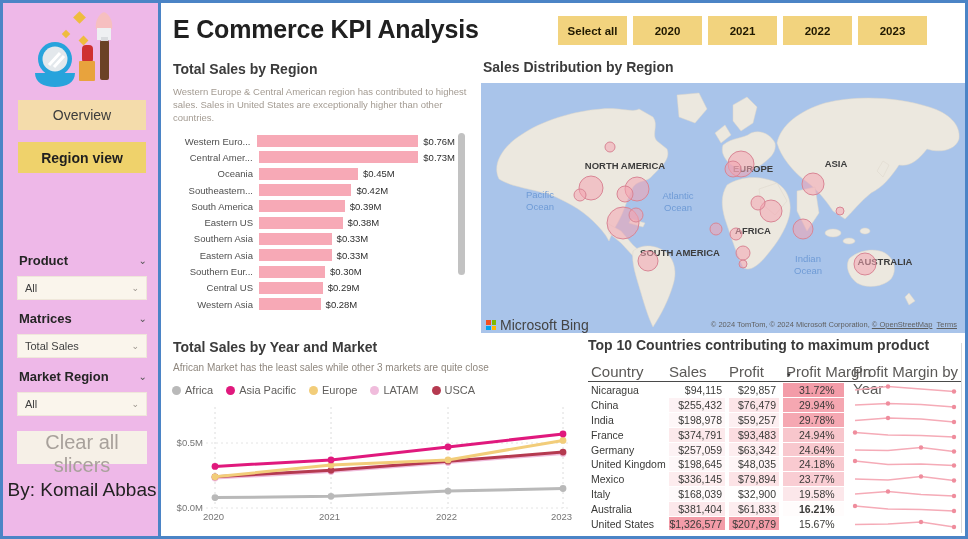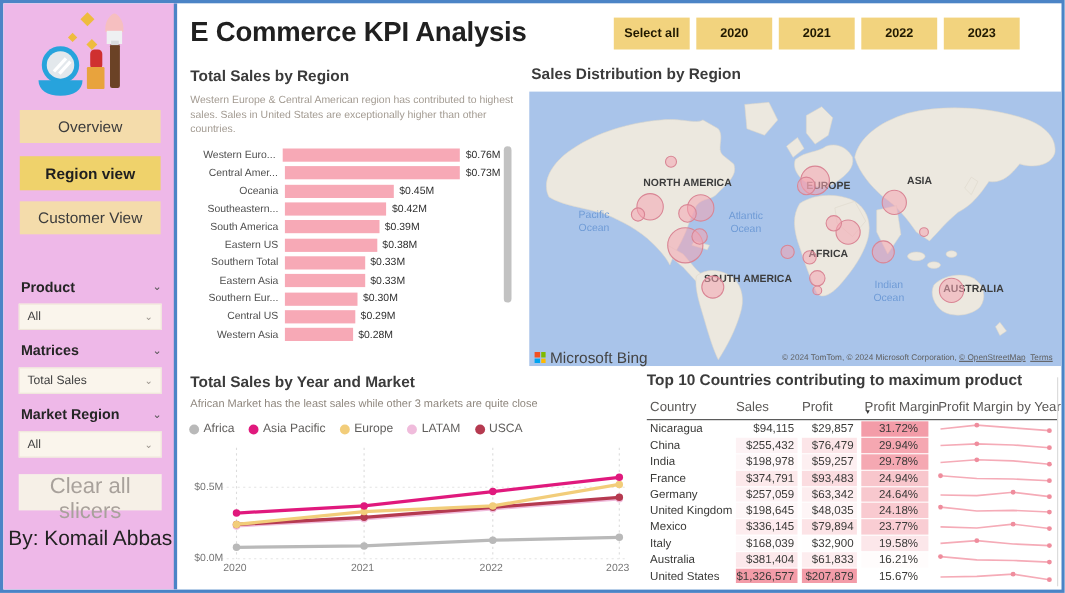--- a/index.html
+++ b/index.html
@@ -52,21 +52,21 @@
   .ms-logo { display:inline-block; width:10px; height:10px; position:relative; }
   .ms-logo i { position:absolute; width:4.5px; height:4.5px; }
   .map-attrib { position:absolute; right:8px; top:317px; font-size:7.5px; color:#5f5f5f; }
   .map-attrib u { cursor:pointer; }
   
   .legend { position:absolute; left:169px; top:381px; display:flex; gap:13px; align-items:center; }
   .legend-item { display:flex; align-items:center; gap:4px; font-size:11px; color:#605e5c; }
   .legend-dot { width:9px; height:9px; border-radius:50%; }
   .axis-label { position:absolute; font-size:9.5px; color:#757575; }
   
-  .tbl-header { position:absolute; font-size:12px; color:#5a5856; }
+  .tbl-header { position:absolute; font-size:15px; color:#5a5856; }
   .tbl-divider { position:absolute; left:585px; top:378px; width:373px; height:0;
                  border-top:1px solid #4a4a4a; }
   .sort-caret { position:absolute; left:783px; top:369px; font-size:6px; color:#333; }
   .tbl-body { position:absolute; left:585px; top:380px; width:373px; }
   .tbl-row { position:relative; height:14.8px; display:flex; align-items:center;
              font-size:10.5px; color:#3a3a38; cursor:default; }
   .td-country { position:absolute; left:3px; width:78px; white-space:nowrap; }
   .td-sales { position:absolute; left:81px; width:56px; text-align:right; padding:1px 3px 1px 0; height:13.8px; line-height:12.5px; }
   .td-profit { position:absolute; left:141px; width:50px; text-align:right; padding:1px 3px 1px 0; height:13.8px; line-height:12.5px; }
   .td-margin { position:absolute; left:195px; width:61px; text-align:center; padding:1px 16px; height:13.8px; line-height:12.5px; }
@@ -97,21 +97,20 @@
 
         <circle cx="28" cy="52" r="17" fill="#27a3dc"></circle>
         <circle cx="28" cy="52" r="12.5" fill="#e3e8ec"></circle>
         <path d="M22 58 L33 46 M27 60 L37 49" stroke="#ffffff" stroke-width="3" fill="none"></path>
         <path d="M8 66 C8 75 16 80 28 80 C40 80 48 75 48 66 Z" fill="#27a3dc"></path>
       </svg>
     </div>
 
     <button class="nav-btn" style="top:97px">Overview</button>
     <button class="nav-btn active" style="top:139px">Region view</button>
-    <button class="nav-btn" style="top:180px">Customer View</button>
 
     <div class="slicer-label" style="top:250px">
       <span>Product</span>
       <span class="chev">⌄</span>
     </div>
     <div class="slicer-dd" style="top:273px">
       <span>All</span>
       <span class="chev">⌄</span>
     </div>
 
@@ -171,21 +170,21 @@
         <span class="bar-label">South America</span>
         <div class="bar-fill" style="width: 85.8px; background: rgb(247, 169, 182);"></div>
         <span class="bar-value">$0.39M</span>
       </div>
       <div class="bar-row">
         <span class="bar-label">Eastern US</span>
         <div class="bar-fill" style="width: 83.6px; background: rgb(247, 169, 182);"></div>
         <span class="bar-value">$0.38M</span>
       </div>
       <div class="bar-row">
-        <span class="bar-label">Southern Total</span>
+        <span class="bar-label">Southern Asia</span>
         <div class="bar-fill" style="width: 72.6px; background: rgb(247, 169, 182);"></div>
         <span class="bar-value">$0.33M</span>
       </div>
       <div class="bar-row">
         <span class="bar-label">Eastern Asia</span>
         <div class="bar-fill" style="width: 72.6px; background: rgb(247, 169, 182);"></div>
         <span class="bar-value">$0.33M</span>
       </div>
       <div class="bar-row">
         <span class="bar-label">Southern Eur...</span>
@@ -447,21 +446,21 @@
         <div class="td-spark"><svg width="108" height="14" viewBox="0 0 108 14">
             <polyline points="4,7 37,4.5 70,7.5 103,9" fill="none" stroke="#f5abb7" stroke-width="1.5"></polyline>
             <circle cx="37" cy="4.5" r="2.2" fill="#ef8d9d"></circle>
             <circle cx="103" cy="9" r="2.2" fill="#ef8d9d"></circle>
           </svg></div>
       </div>
       <div class="tbl-row">
         <div class="td-country">Australia</div>
         <div class="td-sales" style="background: rgba(240, 128, 143, 0.18);">$381,404</div>
         <div class="td-profit" style="background: rgba(240, 128, 143, 0.14);">$61,833</div>
-        <div class="td-margin" style="background: rgba(240, 128, 143, 0.027);">16.21%</div>
+        <div class="td-margin" style="background: rgba(240, 128, 143, 0.027); font-weight: bold;">16.21%</div>
         <div class="td-spark"><svg width="108" height="14" viewBox="0 0 108 14">
             <polyline points="4,4 37,7 70,7.5 103,9" fill="none" stroke="#f5abb7" stroke-width="1.5"></polyline>
             <circle cx="4" cy="4" r="2.2" fill="#ef8d9d"></circle>
             <circle cx="103" cy="9" r="2.2" fill="#ef8d9d"></circle>
           </svg></div>
       </div>
       <div class="tbl-row">
         <div class="td-country">United States</div>
         <div class="td-sales" style="background: rgba(240, 128, 143, 0.78);">$1,326,577</div>
         <div class="td-profit" style="background: rgba(240, 128, 143, 0.78);">$207,879</div>

